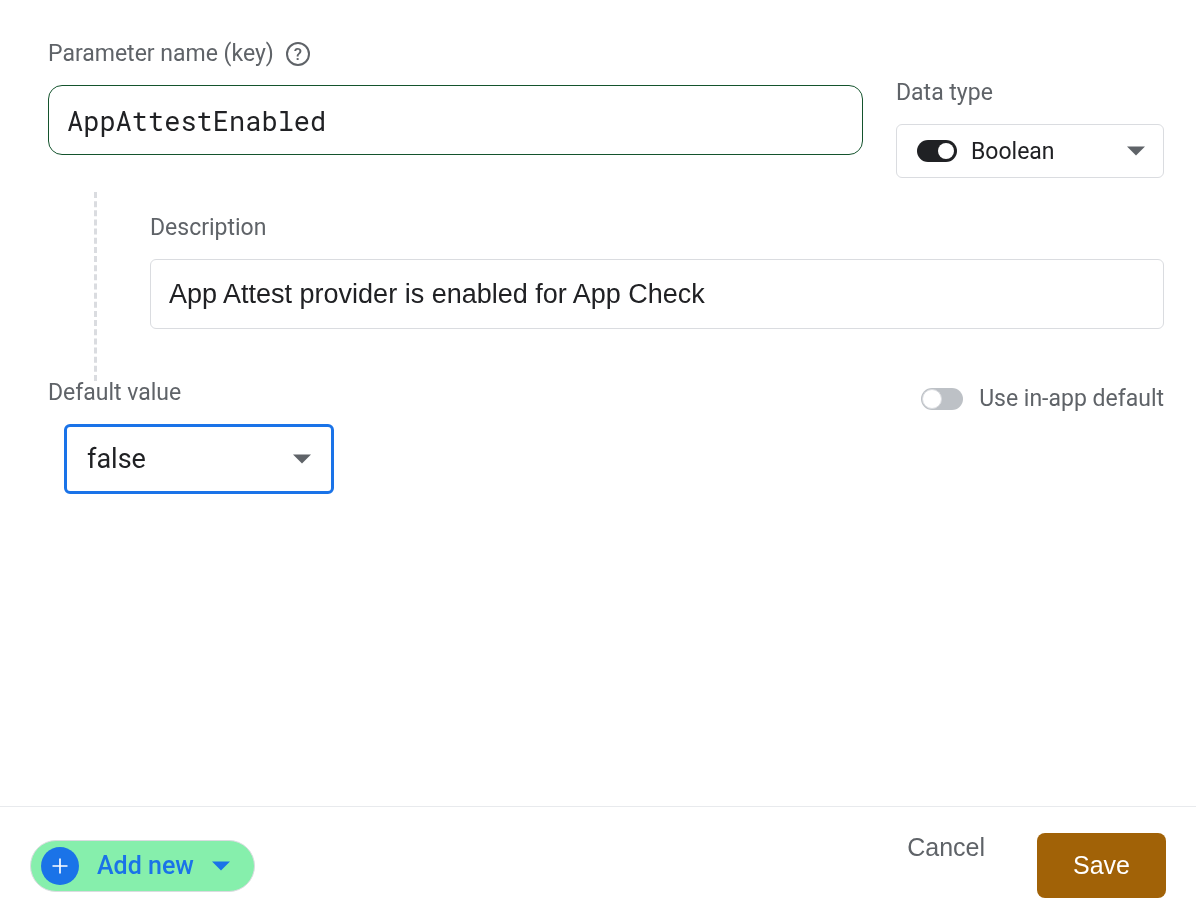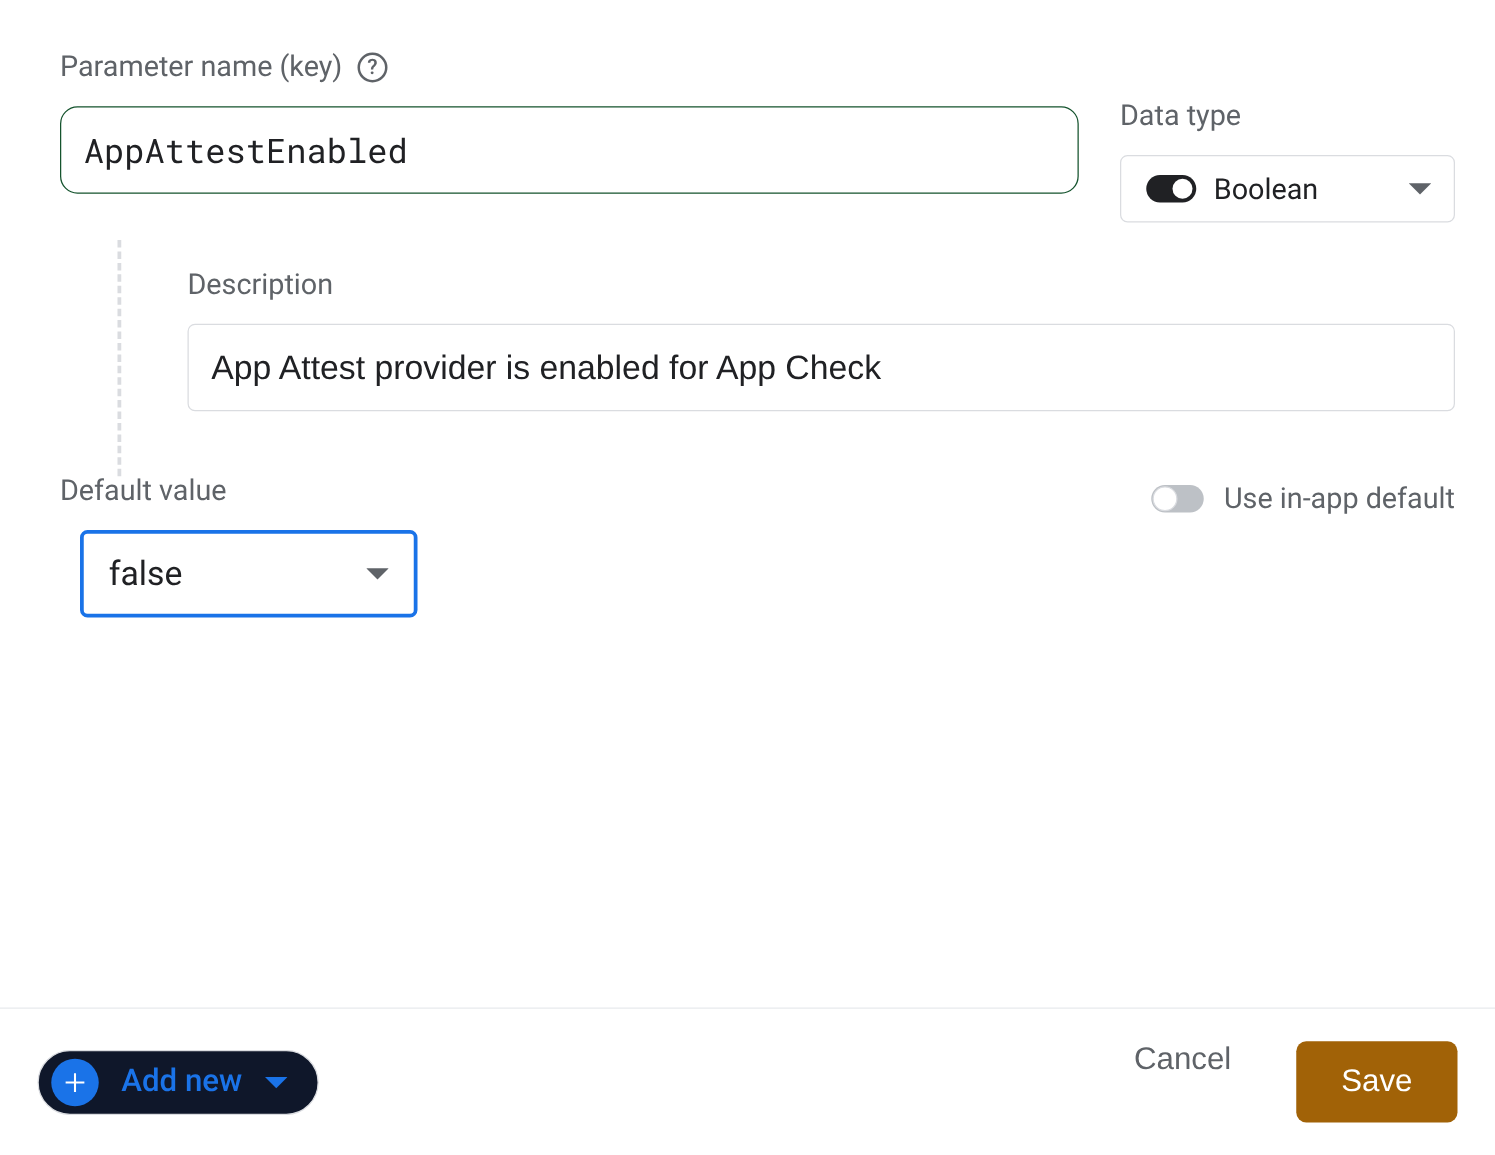--- a/index.html
+++ b/index.html
@@ -211,21 +211,21 @@
       padding: 26px 30px 26px 30px;
     }
     .add-new-btn {
       display: flex;
       align-items: center;
       gap: 18px;
       border: 1px solid #dadce0;
       border-radius: 36px;
       padding: 6px 24px 6px 10px;
       cursor: pointer;
-      background: #0f172a;
+      background: #86efac;
     }
     .plus-circle {
       width: 38px; height: 38px;
       border-radius: 50%;
       background: #1a73e8;
       display: flex;
       align-items: center;
       justify-content: center;
       color: #fff;
     }

